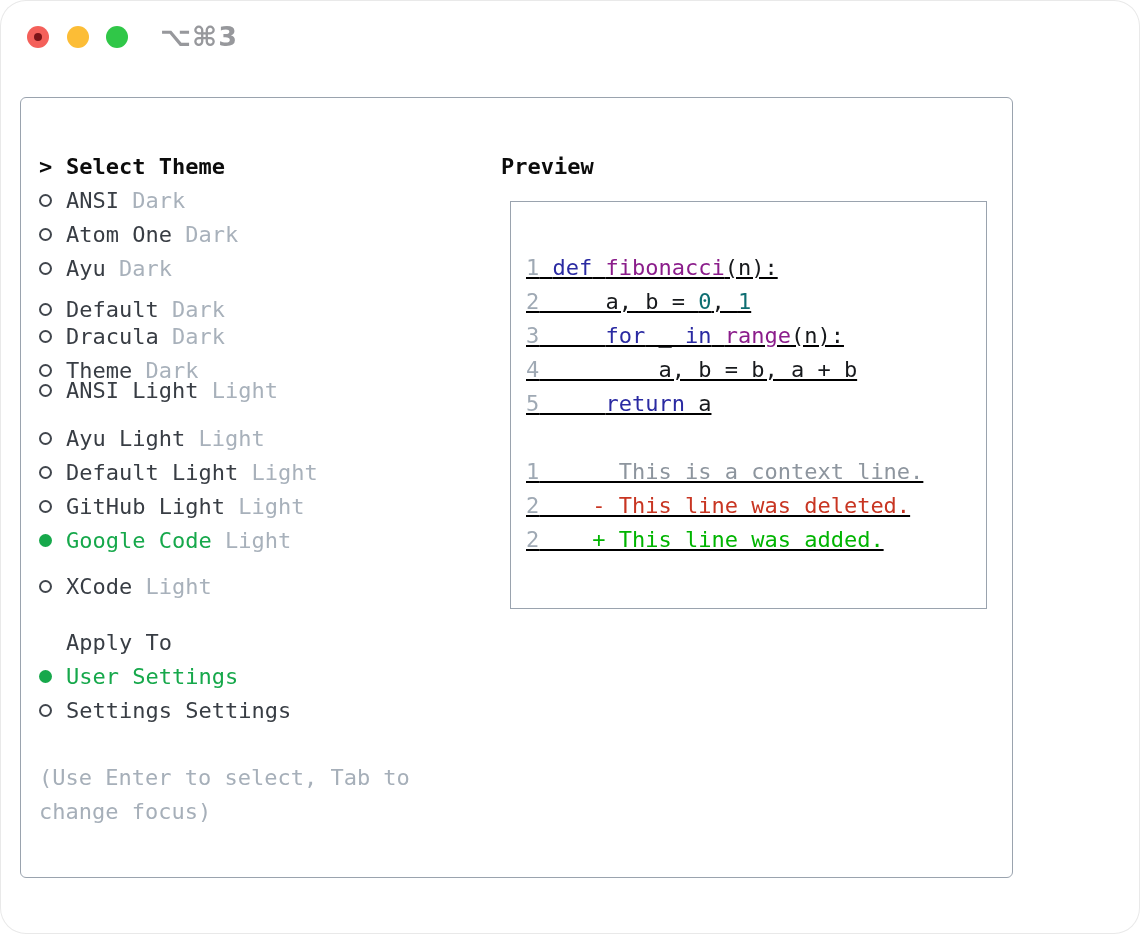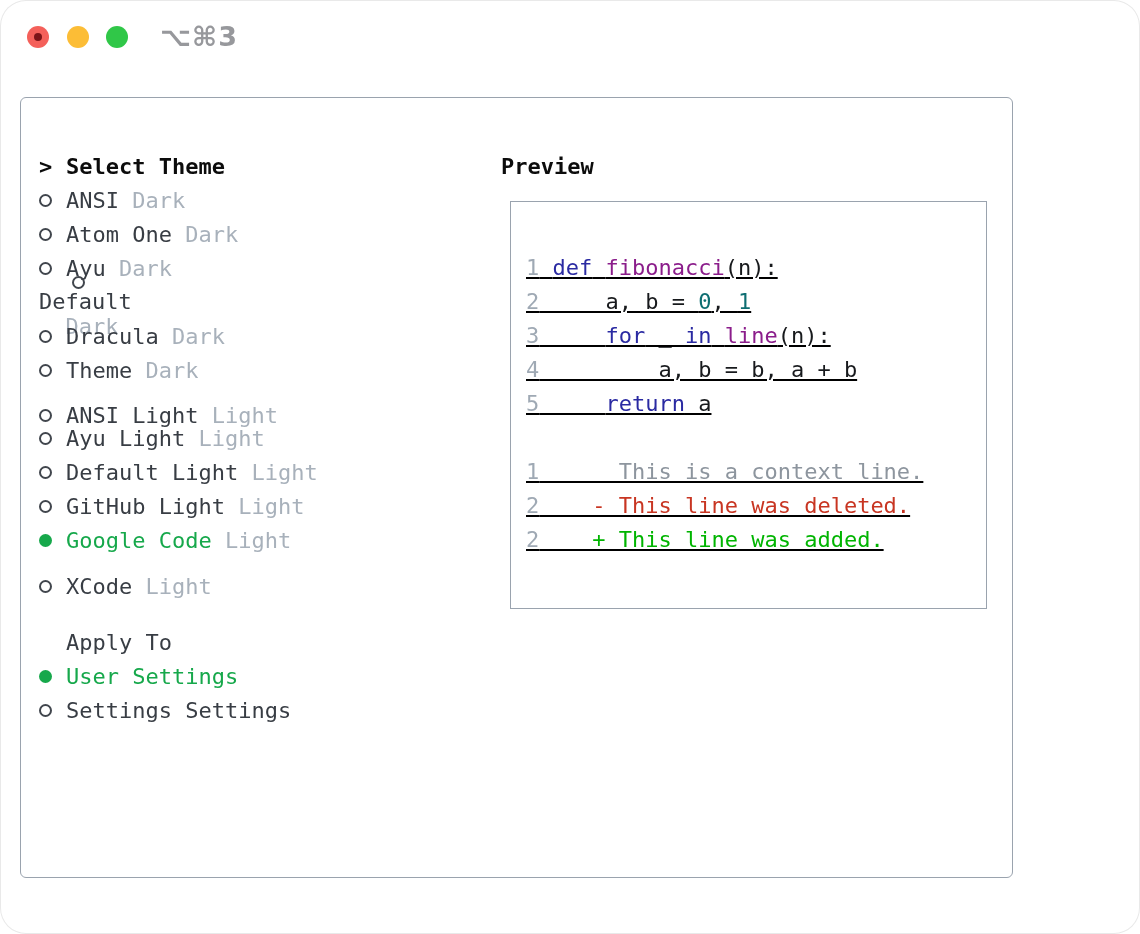--- a/index.html
+++ b/index.html
@@ -76,41 +76,43 @@
     <div class="win-title">⌥⌘3</div>
   </div>
 
   <div class="panel">
 
     <div id="left-col">
         <div class="row" style="left: 18px; top: 51px;"><span class="gutter"><span class="prompt">&gt;</span></span><span class="hdr">Select Theme</span></div>
         <div class="row" style="left: 18px; top: 85px;"><span class="gutter"><span class="radio"></span></span><span class="opt-name">ANSI</span><span class="opt-tag"> Dark</span></div>
         <div class="row" style="left: 18px; top: 119px;"><span class="gutter"><span class="radio"></span></span><span class="opt-name">Atom One</span><span class="opt-tag"> Dark</span></div>
         <div class="row" style="left: 18px; top: 153px;"><span class="gutter"><span class="radio"></span></span><span class="opt-name">Ayu</span><span class="opt-tag"> Dark</span></div>
-        <div class="row" style="left: 18px; top: 178px; flex-direction: column;"><span class="gutter"><span class="radio"></span></span><span class="opt-name">Default</span><span class="opt-tag"> Dark</span></div>
+        <div class="row" style="left: 18px; top: 194px;"><span class="gutter"><span class="radio"></span></span><span class="opt-name">Default</span><span class="opt-tag"> Dark</span></div>
         <div class="row" style="left: 18px; top: 221px;"><span class="gutter"><span class="radio"></span></span><span class="opt-name">Dracula</span><span class="opt-tag"> Dark</span></div>
         <div class="row" style="left: 18px; top: 255px;"><span class="gutter"><span class="radio"></span></span><span class="opt-name">Theme</span><span class="opt-tag"> Dark</span></div>
-        <div class="row" style="left: 18px; top: 300px;"><span class="gutter"><span class="radio"></span></span><span class="opt-name">ANSI Light</span><span class="opt-tag"> Light</span></div>
+        <div class="row" style="left: 18px; top: 275px;"><span class="gutter"><span class="radio"></span></span><span class="opt-name">ANSI Light</span><span class="opt-tag"> Light</span></div>
         <div class="row" style="left: 18px; top: 323px;"><span class="gutter"><span class="radio"></span></span><span class="opt-name">Ayu Light</span><span class="opt-tag"> Light</span></div>
         <div class="row" style="left: 18px; top: 357px;"><span class="gutter"><span class="radio"></span></span><span class="opt-name">Default Light</span><span class="opt-tag"> Light</span></div>
         <div class="row" style="left: 18px; top: 391px;"><span class="gutter"><span class="radio"></span></span><span class="opt-name">GitHub Light</span><span class="opt-tag"> Light</span></div>
         <div class="row" style="left: 18px; top: 425px;"><span class="gutter"><span class="radio sel"></span></span><span class="opt-name sel">Google Code</span><span class="opt-tag"> Light</span></div>
         <div class="row" style="left: 18px; top: 459px; margin-top: 12px;"><span class="gutter"><span class="radio"></span></span><span class="opt-name">XCode</span><span class="opt-tag"> Light</span></div>
         <div class="row" style="left: 18px; top: 527px;"><span class="gutter"></span><span>Apply To</span></div>
         <div class="row" style="left: 18px; top: 561px;"><span class="gutter"><span class="radio sel"></span></span><span class="opt-name sel">User Settings</span></div>
         <div class="row" style="left: 18px; top: 595px;"><span class="gutter"><span class="radio"></span></span><span class="opt-name">Settings Settings</span></div>
       </div>
 
+    <div class="hint" id="hint-block" style="top: 663px;">(Use Enter to select, Tab to
+change focus)</div>
 
     <div class="preview-title">Preview</div>
     <div class="preview-box">
       <div id="preview-lines">
           <div class="pline"><span class="tok-num">1</span><span class="tok-pln"> </span><span class="tok-kwd">def</span><span class="tok-pln"> </span><span class="tok-typ">fibonacci</span><span class="tok-pln">(n):</span></div>
           <div class="pline"><span class="tok-num">2</span><span class="tok-pln">     a, b = </span><span class="tok-lit">0</span><span class="tok-pln">, </span><span class="tok-lit">1</span></div>
-          <div class="pline"><span class="tok-num">3</span><span class="tok-pln">     </span><span class="tok-kwd">for</span><span class="tok-pln"> _ </span><span class="tok-kwd">in</span><span class="tok-pln"> </span><span class="tok-typ">line</span><span class="tok-pln">(n):</span></div>
+          <div class="pline"><span class="tok-num">3</span><span class="tok-pln">     </span><span class="tok-kwd">for</span><span class="tok-pln"> _ </span><span class="tok-kwd">in</span><span class="tok-pln"> </span><span class="tok-typ">range</span><span class="tok-pln">(n):</span></div>
           <div class="pline"><span class="tok-num">4</span><span class="tok-pln">         a, b = b, a + b</span></div>
           <div class="pline"><span class="tok-num">5</span><span class="tok-pln">     </span><span class="tok-kwd">return</span><span class="tok-pln"> a</span></div>
           <div class="pline"></div>
           <div class="pline"><span class="tok-num">1</span><span class="tok-ctx">      This is a context line.</span></div>
           <div class="pline"><span class="tok-num">2</span><span class="tok-del">    - This line was deleted.</span></div>
           <div class="pline"><span class="tok-num">2</span><span class="tok-add">    + This line was added.</span></div>
         </div>
     </div>
 
   </div>

